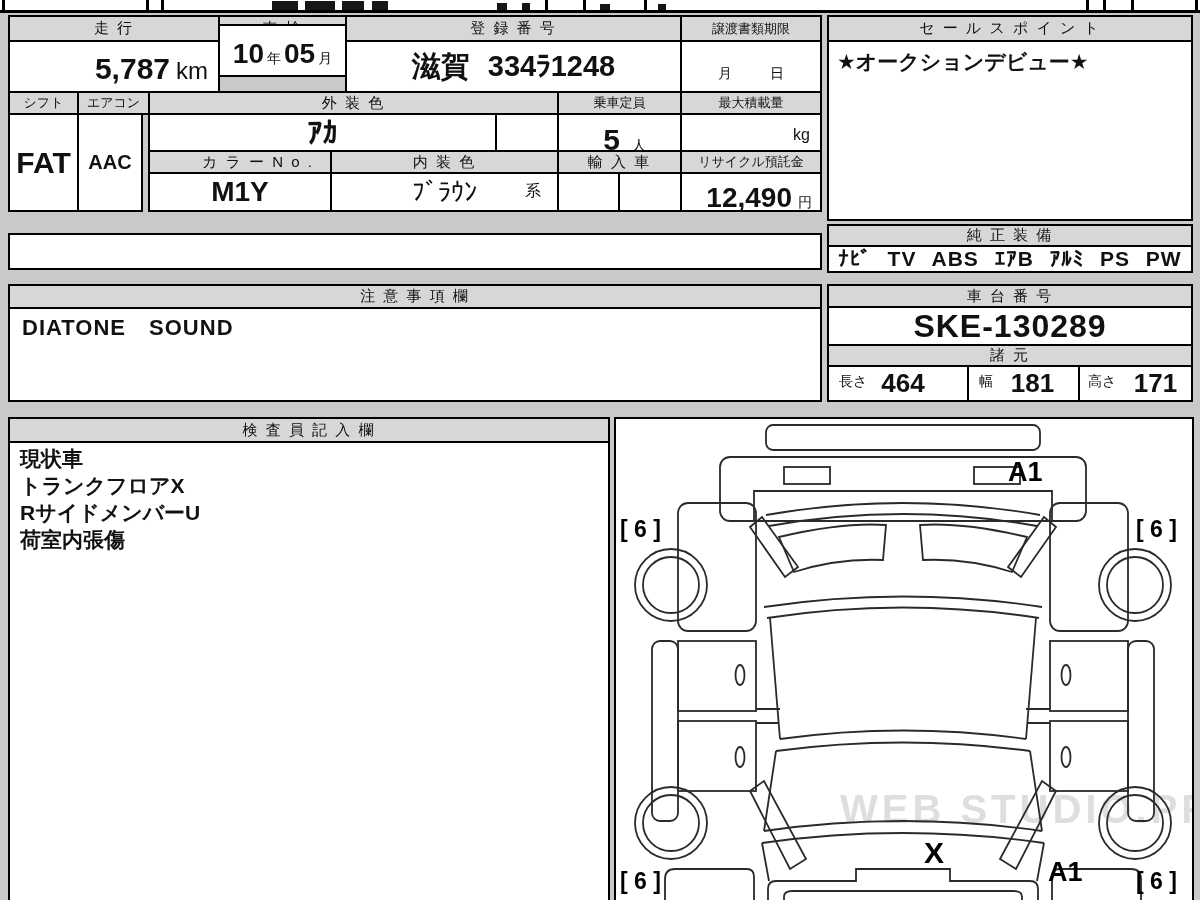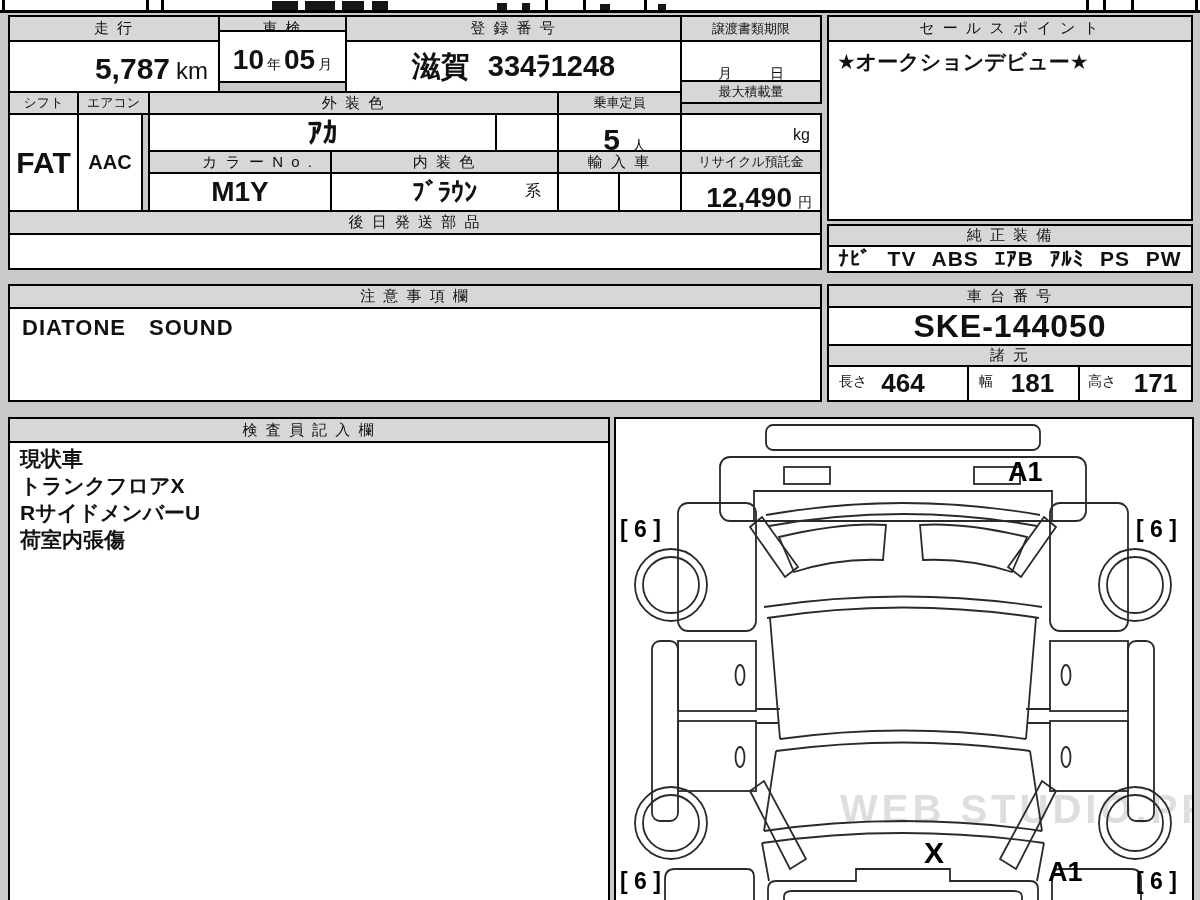--- a/index.html
+++ b/index.html
@@ -51,37 +51,37 @@
 
   <div class="cell hdr" style="left:8px;top:15px;width:212px;height:27px">走 行</div>
   <div class="cell hdr" style="left:218px;top:15px;width:129px;height:27px">車 検</div>
   <div class="cell hdr" style="left:345px;top:15px;width:337px;height:27px">登 録 番 号</div>
   <div class="cell hdr hdr-sm" style="left:680px;top:15px;width:142px;height:27px">譲渡書類期限</div>
 
   <div class="cell val" style="left:8px;top:40px;width:212px;height:53px;justify-content:flex-end;align-items:baseline;padding:10px 10px 0 0">
     <span class="big">5,787</span>
     <span style="font-size:24px;font-weight:normal;margin-left:6px">km</span>
   </div>
-  <div class="cell val" style="left:218px;top:30px;width:129px;height:53px;align-items:baseline;padding-top:12px">
+  <div class="cell val" style="left:218px;top:24px;width:129px;height:53px;align-items:baseline;padding-top:12px">
     <span style="font-size:28px;font-weight:bold">10</span>
     <span class="unit" style="margin:0 3px">年</span>
     <span style="font-size:28px;font-weight:bold">05</span>
     <span class="unit" style="margin:0 0 0 3px">月</span>
   </div>
   <div class="cell val" style="left:345px;top:40px;width:337px;height:53px;font-size:29px;word-spacing:10px">滋賀 334ﾗ1248</div>
   <div class="cell val" style="left:680px;top:40px;width:142px;height:53px;align-items:flex-end;gap:38px;padding-bottom:8px;font-weight:normal">
     <span style="font-size:14px">月</span>
     <span style="font-size:14px">日</span>
   </div>
 
   <div class="cell hdr hdr-sm" style="left:8px;top:91px;width:71px;height:24px">シフト</div>
   <div class="cell hdr hdr-sm" style="left:77px;top:91px;width:73px;height:24px">エアコン</div>
   <div class="cell hdr" style="left:148px;top:91px;width:411px;height:24px">外 装 色</div>
   <div class="cell hdr hdr-sm" style="left:557px;top:91px;width:125px;height:24px">乗車定員</div>
-  <div class="cell hdr hdr-sm" style="left:680px;top:80px;width:142px;height:24px">最大積載量</div>
+  <div class="cell hdr hdr-sm" style="left:680px;top:91px;width:142px;height:24px">最大積載量</div>
 
   <div class="cell val" style="left:8px;top:113px;width:71px;height:99px;font-size:30px">FAT</div>
   <div class="cell val" style="left:77px;top:113px;width:66px;height:99px;font-size:20px">AAC</div>
 
   <div class="cell val" style="left:148px;top:113px;width:349px;height:39px;font-size:30px">ｱｶ</div>
   <div class="cell val" style="left:495px;top:113px;width:64px;height:39px"></div>
   <div class="cell val" style="left:557px;top:113px;width:125px;height:39px;justify-content:flex-end;align-items:baseline;padding:8px 34px 0 0">
     <span class="big">5</span>
     <span class="unit" style="margin-left:12px">人</span>
   </div>
@@ -89,44 +89,43 @@
     <span style="font-size:16px;font-weight:normal">kg</span>
   </div>
 
   <div class="cell hdr" style="left:148px;top:150px;width:220px;height:24px">カ ラ ー N o .</div>
   <div class="cell hdr" style="left:330px;top:150px;width:229px;height:24px">内 装 色</div>
   <div class="cell hdr" style="left:557px;top:150px;width:125px;height:24px">輸 入 車</div>
   <div class="cell hdr hdr-sm" style="left:680px;top:150px;width:142px;height:24px">リサイクル預託金</div>
 
   <div class="cell val" style="left:148px;top:172px;width:184px;height:40px;font-size:28px">M1Y</div>
   <div class="cell val" style="left:330px;top:172px;width:229px;height:40px;position:absolute">
-    <span style="font-size:26px;font-weight:bold">ﾌﾞﾗｳﾝ</span>
+    <span style="font-size:26px;font-weight:normal">ﾌﾞﾗｳﾝ</span>
     <span style="position:absolute;right:16px;bottom:8px;font-size:16px;font-weight:normal">系</span>
   </div>
   <div class="cell val" style="left:557px;top:172px;width:63px;height:40px"></div>
   <div class="cell val" style="left:618px;top:172px;width:64px;height:40px"></div>
   <div class="cell val" style="left:680px;top:172px;width:142px;height:40px;justify-content:flex-end;align-items:baseline;padding:8px 8px 0 0">
     <span style="font-size:28px;font-weight:bold">12,490</span>
     <span class="unit">円</span>
   </div>
 
-  <div class="cell hdr" style="left:8px;top:210px;width:814px;height:25px">後 日 発 送 部 品</div>
   <div class="cell val" style="left:8px;top:233px;width:814px;height:37px"></div>
 
   <div class="cell hdr" style="left:827px;top:15px;width:366px;height:27px">セ ー ル ス ポ イ ン ト</div>
   <div class="cell val left-top" style="left:827px;top:40px;width:366px;height:181px;padding:6px 8px;font-size:21px">★オークションデビュー★</div>
 
   <div class="cell hdr" style="left:827px;top:224px;width:366px;height:23px">純 正 装 備</div>
   <div class="cell val" style="left:827px;top:245px;width:366px;height:28px;font-size:21px;word-spacing:9px;letter-spacing:1px">ﾅﾋﾞ TV ABS ｴｱB ｱﾙﾐ PS PW</div>
 
   <div class="cell hdr" style="left:8px;top:284px;width:814px;height:25px">注 意 事 項 欄</div>
   <div class="cell val left-top" style="left:8px;top:307px;width:814px;height:95px;padding:6px 12px;font-size:22px;word-spacing:16px;letter-spacing:1px">DIATONE SOUND</div>
 
   <div class="cell hdr" style="left:827px;top:284px;width:366px;height:24px">車 台 番 号</div>
-  <div class="cell val" style="left:827px;top:306px;width:366px;height:40px;font-size:32px;letter-spacing:1px">SKE-144050</div>
+  <div class="cell val" style="left:827px;top:306px;width:366px;height:40px;font-size:32px;letter-spacing:1px">SKE-130289</div>
   <div class="cell hdr" style="left:827px;top:344px;width:366px;height:23px">諸 元</div>
 
   <div class="cell val" style="left:827px;top:365px;width:142px;height:37px;position:absolute">
     <span style="position:absolute;left:10px;bottom:9px;font-size:14px;font-weight:normal">長さ</span>
     <span class="med" style="margin-left:10px">464</span>
   </div>
   <div class="cell val" style="left:967px;top:365px;width:113px;height:37px;position:absolute">
     <span style="position:absolute;left:10px;bottom:9px;font-size:14px;font-weight:normal">幅</span>
     <span class="med" style="margin-left:18px">181</span>
   </div>

